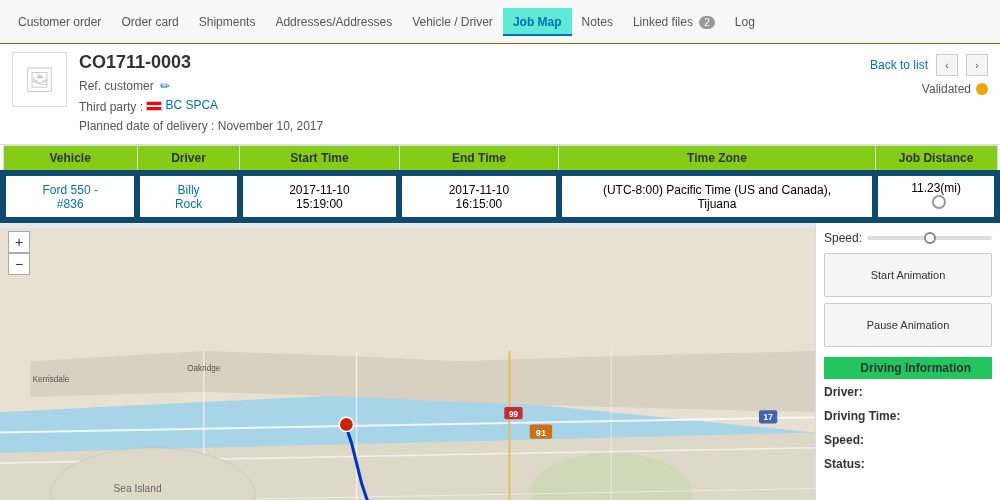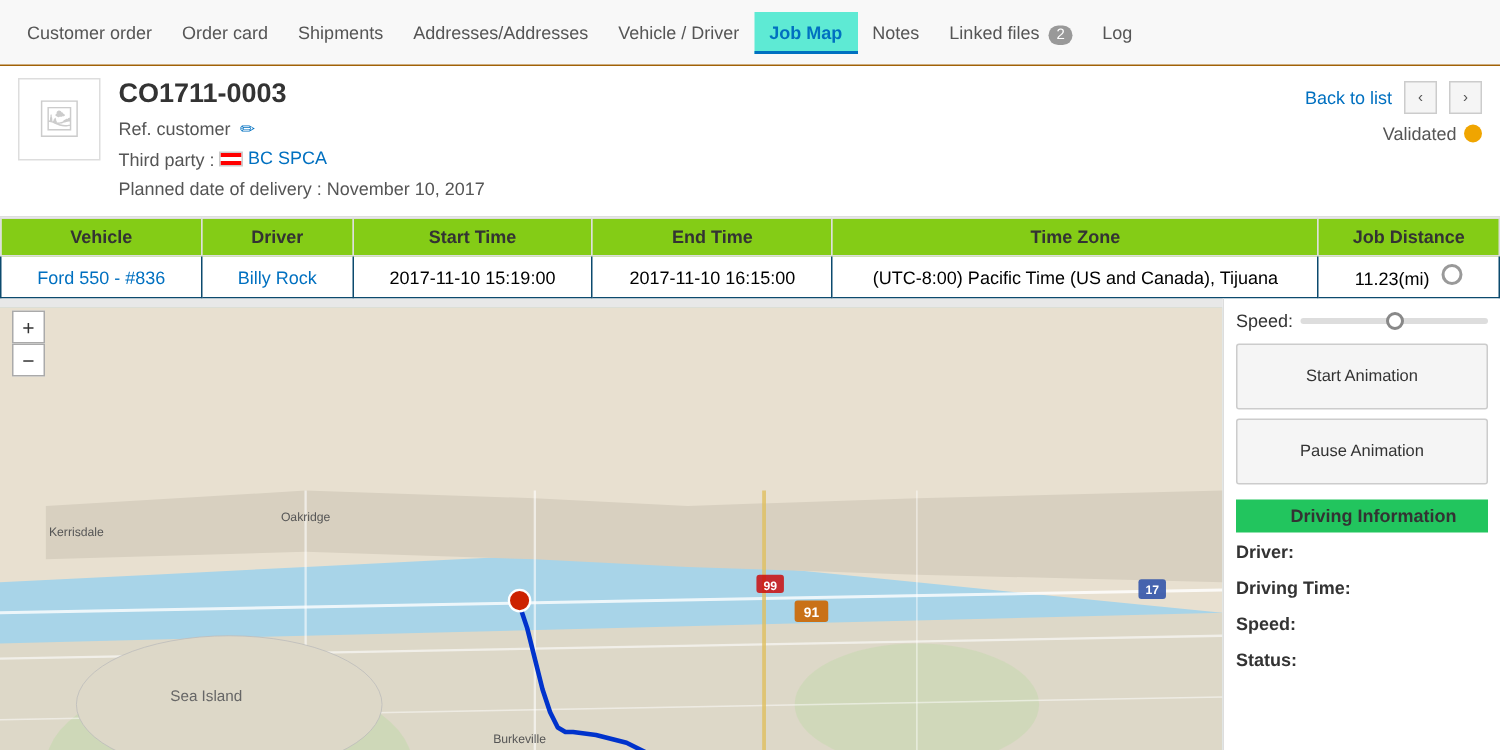--- a/index.html
+++ b/index.html
@@ -135,21 +135,21 @@
     .data-table th {
       background: #84cc16;
       border: 1px solid #ddd;
       padding: 5px 10px;
       text-align: center;
       font-weight: bold;
       font-size: 12px;
       color: #333;
     }
     .data-table td {
-      border: 1px solid #0c4a6e;
+      border: 6px solid #0c4a6e;
       padding: 5px 22px;
       text-align: center;
       font-size: 12px;
     }
     .data-table td a { color: #0070c0; text-decoration: none; }
     .radio-dot {
       width: 14px;
       height: 14px;
       border-radius: 50%;
       border: 2px solid #999;

